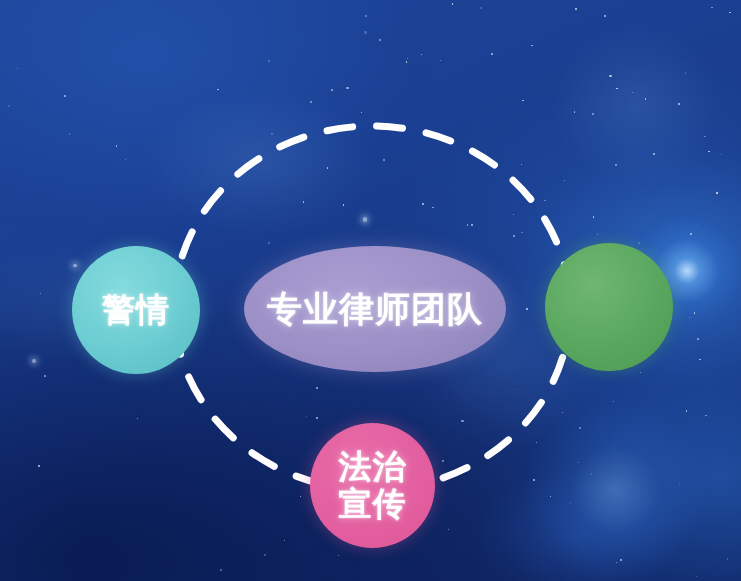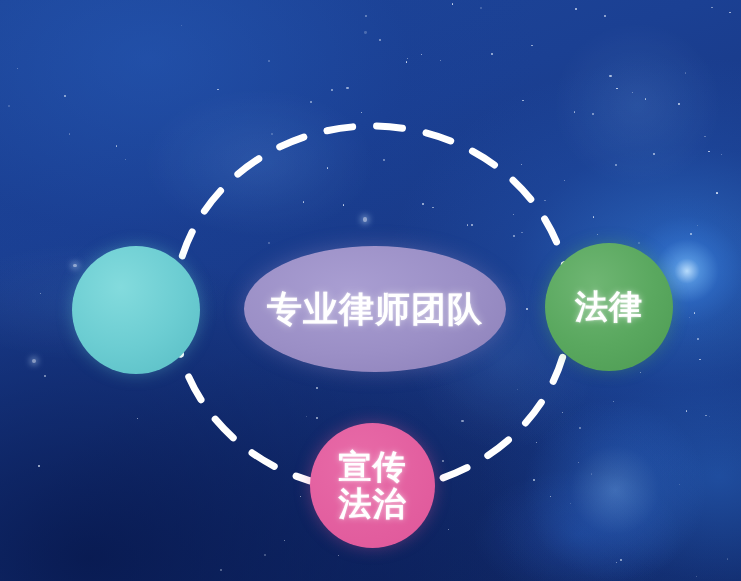--- a/index.html
+++ b/index.html
@@ -268,24 +268,24 @@
   <svg id="ring" viewBox="0 0 741 581">
     <ellipse id="ring-ellipse" fill="none" stroke="#ffffff" stroke-linecap="round" cx="372" cy="308" rx="198" ry="182" stroke-width="7" stroke-dasharray="26 24"></ellipse>
   </svg>
 
   <div id="node-center">
     <span class="line">专业律师团队</span>
   </div>
 
 
   <div class="node" id="node-left">
+    <span class="line">警情</span>
   </div>
 
   <div class="node" id="node-right">
-    <span class="line">法律</span>
   </div>
 
   <div class="node" id="node-bottom">
+    <span class="line">法治</span>
     <span class="line">宣传</span>
-    <span class="line">法治</span>
   </div>
 
 </div>
 
 </body></html>

